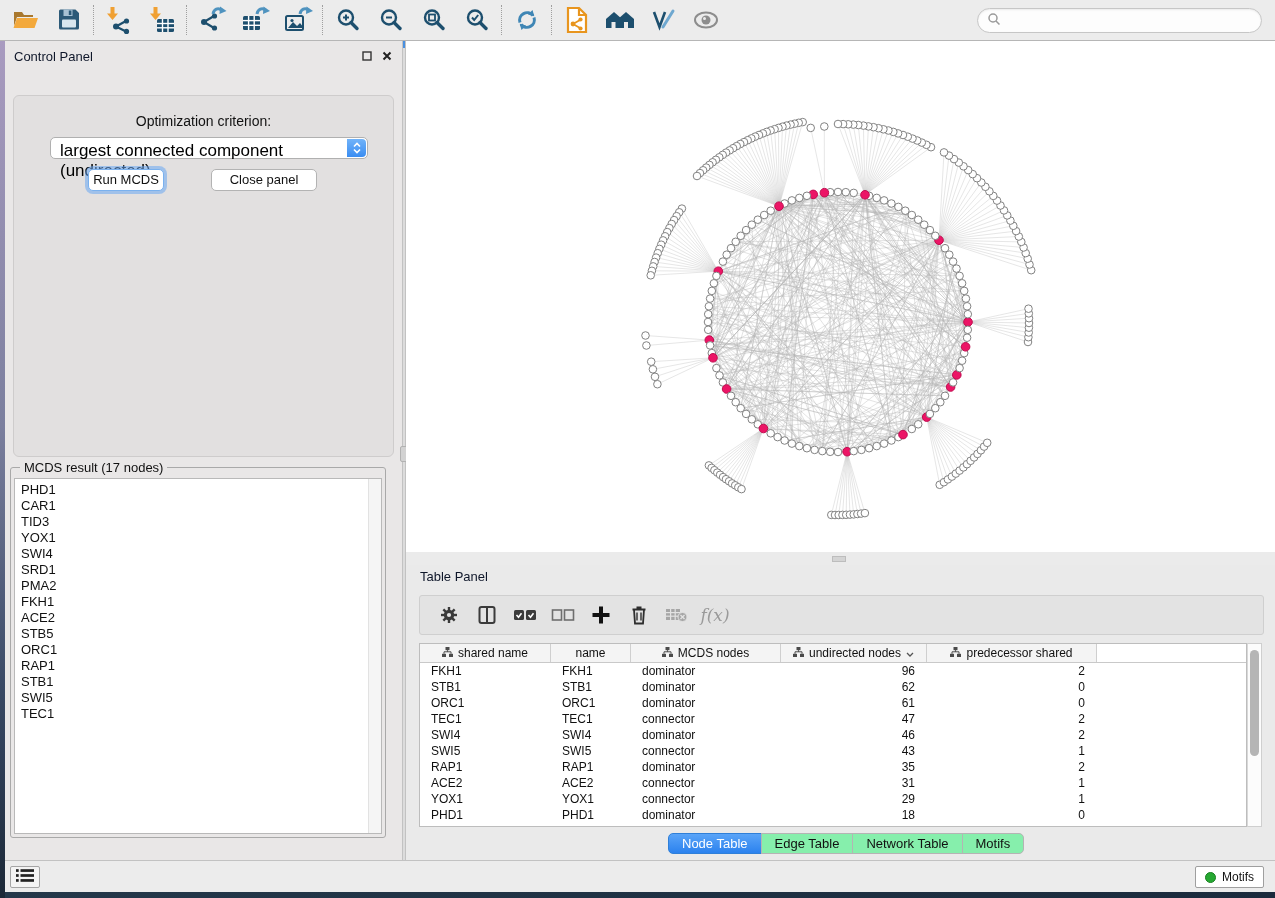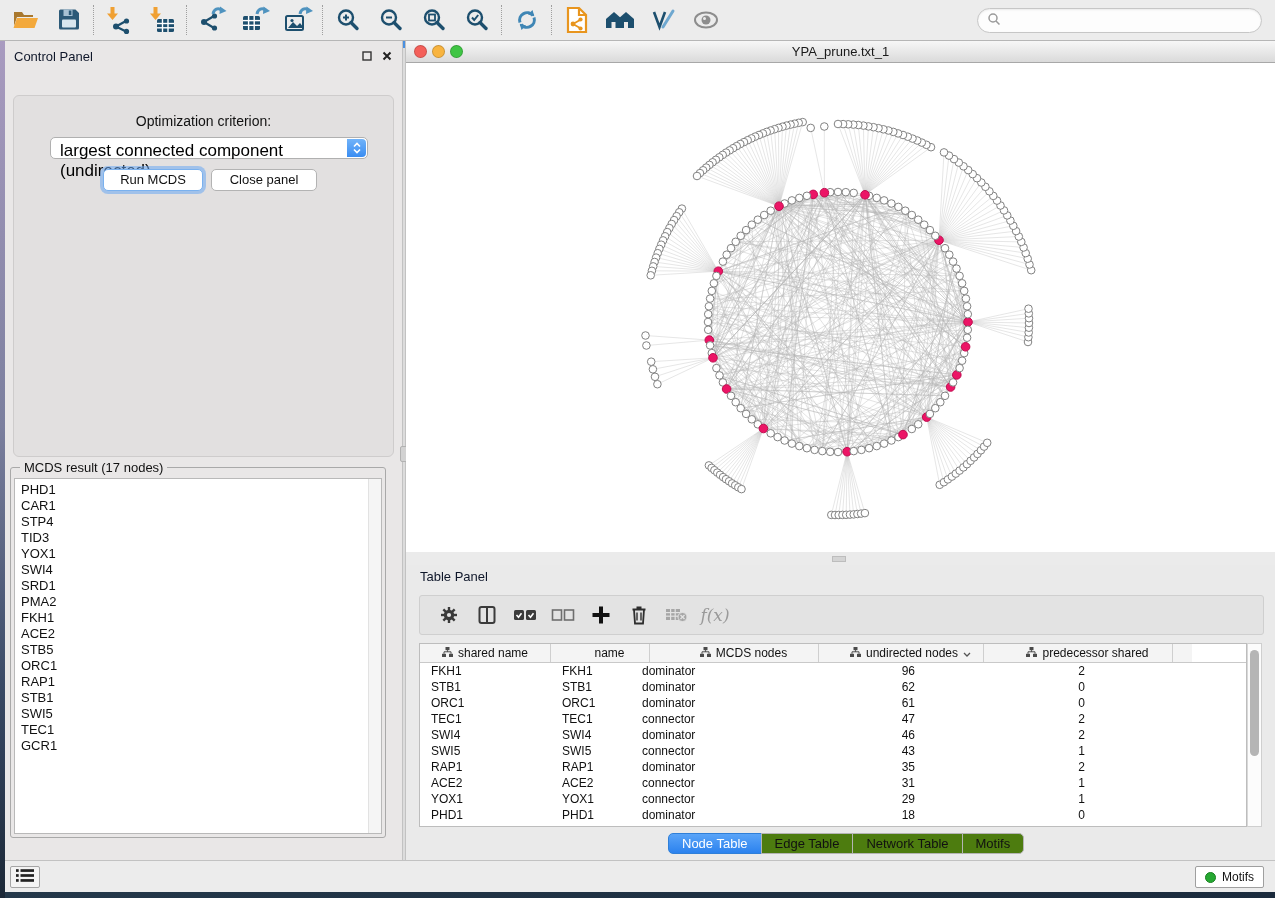--- a/index.html
+++ b/index.html
@@ -20,21 +20,21 @@
     box-shadow:inset 0 1px 2px rgba(0,0,0,.08); }
   .search input { border:none; outline:none; background:transparent; flex:1; font-size:13px; padding:0 8px 0 5px; font-family:"Liberation Sans",sans-serif; }
 
   
   .control-panel { position:absolute; left:5px; top:41px; width:397px; height:819px; background:#e9e7e7; }
   .panel-title { position:absolute; left:9px; top:8px; font-size:13px; color:#0f172a; }
   .win-btns { position:absolute; right:10px; top:9px; display:flex; gap:9px; align-items:center; }
   .win-btn { width:11px; height:11px; display:flex; align-items:center; justify-content:center; }
 
   .seg-row { position:absolute; left:0; right:0; top:74px; display:flex; justify-content:center; }
-  .seg { height:21px; line-height:19px; padding:0 13px; font-size:13px; background:#4d7c0f;
+  .seg { height:21px; line-height:19px; padding:0 13px; font-size:13px; background:#86efac;
     border:1px solid #b4b4b4; margin-left:-1px; color:#111; }
   .seg:first-child { border-radius:5px 0 0 5px; margin-left:8px; }
   .seg:last-child { border-radius:0 5px 5px 0;text-align:center; }
   .seg.active { background:linear-gradient(#5aa4f8,#2b82ee); border-color:#2f7fd8; color:#fff; }
 
   .mcds-pane { position:absolute; left:8px; right:8px; top:54px; height:362px; background:#e2e0e0;
     border:1px solid #cecccc; border-radius:6px; }
   .opt-label { position:absolute; left:0; right:0; top:17px; text-align:center; font-size:14px; color:#111; }
   .dropdown { position:absolute; left:36px; top:41px; width:318px; height:22px; background:#fff;
     border:1px solid #b0b0b0; border-radius:5px; font-size:17px; }
@@ -72,21 +72,21 @@
   .net-canvas { position:absolute; left:0; top:22px; width:869px; height:489px; background:#fff; }
 
   
   .table-panel { position:absolute; left:406px; top:565px; width:987px; height:295px; background:#eaeaea; }
   .tp-toolbar { position:absolute; left:13px; top:30px; width:845px; height:40px; background:#e3e3e3;
     border:1px solid #cfcfcf; border-radius:3px; display:flex; align-items:center; padding-left:10px; }
   .tp-btn { width:38px; height:32px; display:flex; align-items:center; justify-content:center; }
   .fx { font-family:"DejaVu Serif", serif; font-style:italic; font-size:17px; color:#9a9a9a; }
   .table-wrap { position:absolute; left:13px; top:78px; width:828px; height:184px; background:#fff;
     border:1px solid #bdbdbd; overflow:hidden; }
-  .thead { display:flex; height:19px; background:#f4f4f4; border-bottom:1px solid #c9c9c9;gap:19px; }
+  .thead { display:flex; height:19px; background:#f4f4f4; border-bottom:1px solid #c9c9c9; }
   .th { display:flex; align-items:center; justify-content:center; gap:5px; font-size:12px; color:#111;
     border-right:1px solid #cfcfcf; overflow:hidden; }
   .th.filler { background:#fff; border-right:none; flex:1; }
   .trow { display:flex; height:16px; }
   .td { font-size:12px; line-height:16px; color:#111; overflow:hidden; white-space:nowrap; }
   .td.l { padding-left:11px; text-align:left; }
   .td.r { padding-right:12px; text-align:right; }
   .tp-scroll { position:absolute; left:841px; top:78px; width:15px; height:184px; background:#fcfcfc;
     border:1px solid #cfcfcf; border-left:1px solid #d8d8d8; }
   .tp-thumb { position:absolute; left:2px; top:6px; width:9px; height:106px; background:#b5b5b5; border-radius:4.5px; }
@@ -292,64 +292,54 @@
     <div class="opt-label">Optimization criterion:</div>
     <div class="dropdown">
       <span class="val">largest connected component (undirected)</span>
       <span class="stepper">
         <svg viewBox="0 0 10 14" width="10" height="14">
             <path d="M2 5.5L5 2.5l3 3" fill="none" stroke="#fff" stroke-width="1.6"></path>
             <path d="M2 8.5l3 3 3-3" fill="none" stroke="#fff" stroke-width="1.6"></path>
           </svg>
       </span>
     </div>
-    <div class="btn focused" style="left:89px;top:73px;width:100px;">Run MCDS</div>
+    <div class="btn focused" style="left:74px;top:73px;width:76px;">Run MCDS</div>
     <div class="btn" style="left:197px;top:73px;width:106px;">Close panel</div>
   </div>
   <div class="groupbox">
     <div class="legend">MCDS result (17 nodes)</div>
     <div class="mcds-list">
       <div>
           <div class="item">PHD1</div>
           <div class="item">CAR1</div>
-          <div class="item">STP4</div>
           <div class="item">TID3</div>
           <div class="item">YOX1</div>
           <div class="item">SWI4</div>
           <div class="item">SRD1</div>
           <div class="item">PMA2</div>
           <div class="item">FKH1</div>
           <div class="item">ACE2</div>
           <div class="item">STB5</div>
           <div class="item">ORC1</div>
           <div class="item">RAP1</div>
           <div class="item">STB1</div>
           <div class="item">SWI5</div>
           <div class="item">TEC1</div>
-          <div class="item">GCR1</div>
         </div>
       <div class="list-track"></div>
     </div>
   </div>
 </div>
 
 <div class="v-splitter">
   <div class="v-accent"></div>
   <div class="v-handle"></div>
 </div>
 
 <div class="network-panel">
-  <div class="net-titlebar">
-    <div class="lights">
-        <span class="light" style="background:#f4605a;border:1px solid rgba(0,0,0,.18)"></span>
-        <span class="light" style="background:#f8b43f;border:1px solid rgba(0,0,0,.18)"></span>
-        <span class="light" style="background:#3fc544;border:1px solid rgba(0,0,0,.18)"></span>
-      </div>
-    <div class="net-title">YPA_prune.txt_1</div>
-  </div>
   <div class="net-canvas">
     <svg width="869" height="489" viewBox="0 0 869 489">
         <g stroke="#b4b4b4" stroke-opacity="0.5" stroke-width="0.75">
           <line x1="373.0" y1="143.2" x2="561.8" y2="251.2"></line>
           <line x1="373.0" y1="143.2" x2="553.6" y2="212.9"></line>
           <line x1="373.0" y1="143.2" x2="559.6" y2="283.8"></line>
           <line x1="373.0" y1="143.2" x2="385.9" y2="380.6"></line>
           <line x1="373.0" y1="143.2" x2="303.3" y2="277.1"></line>
           <line x1="373.0" y1="143.2" x2="325.0" y2="185.2"></line>
           <line x1="373.0" y1="143.2" x2="305.8" y2="227.9"></line>

